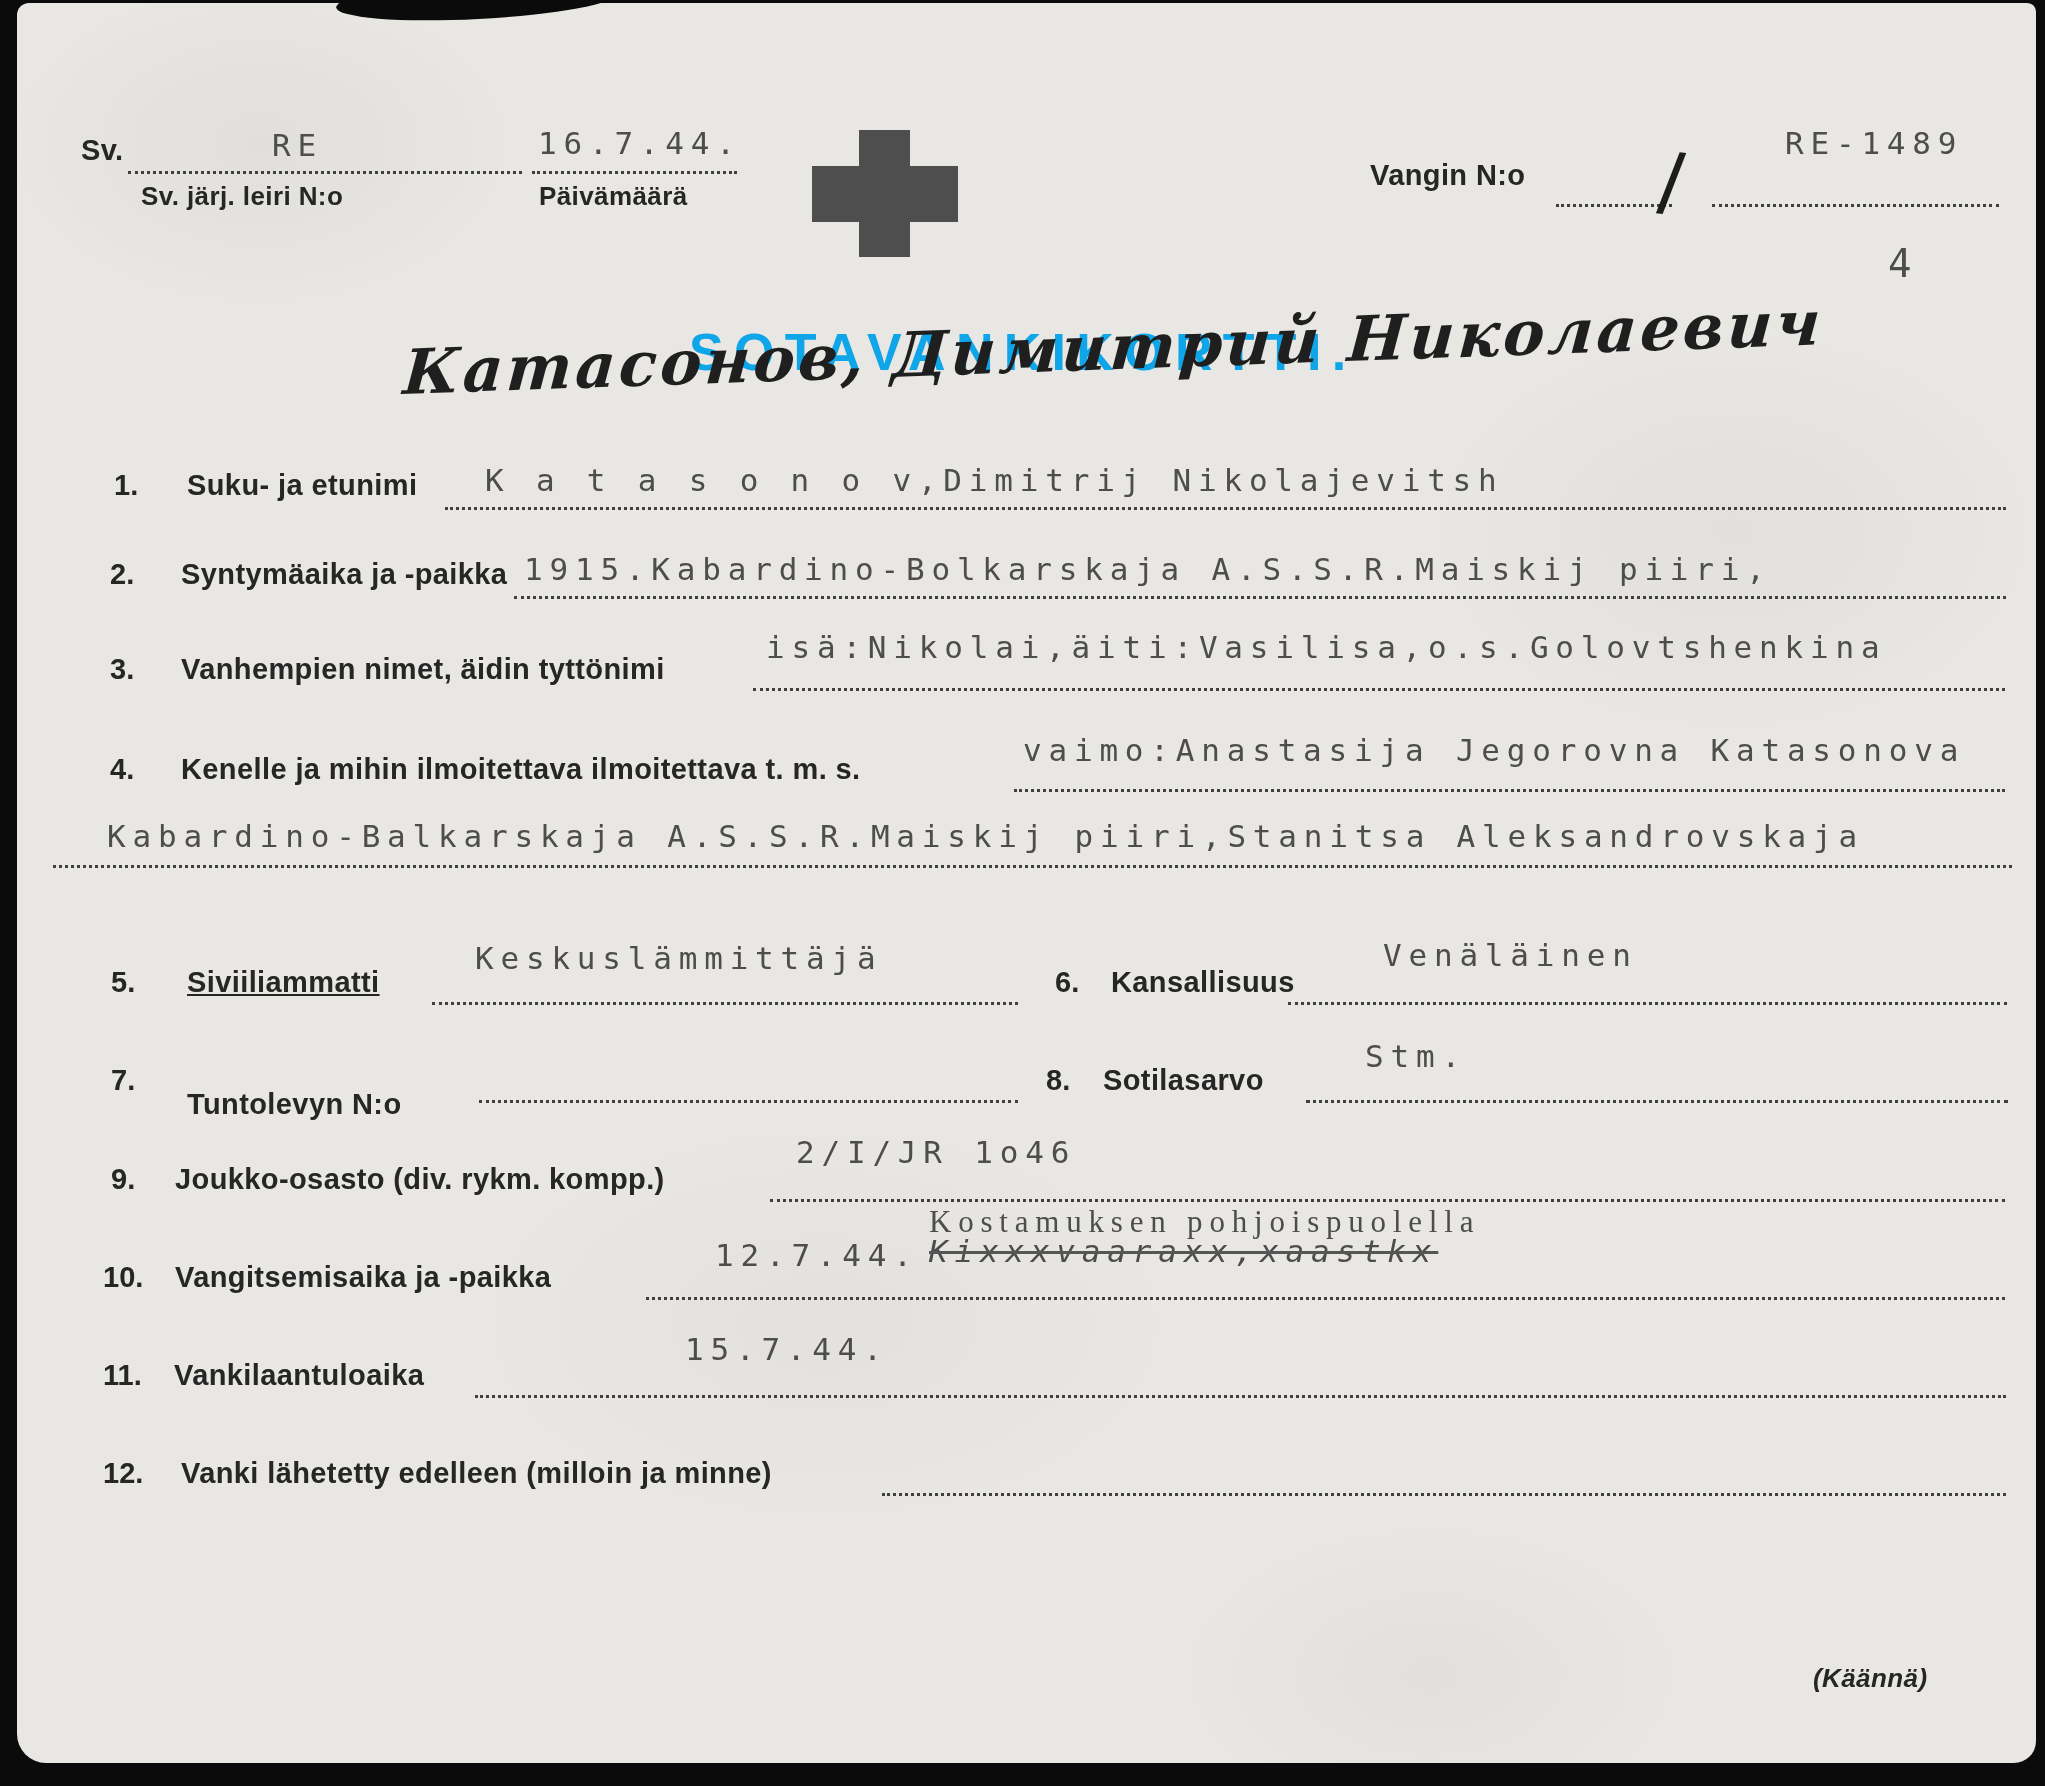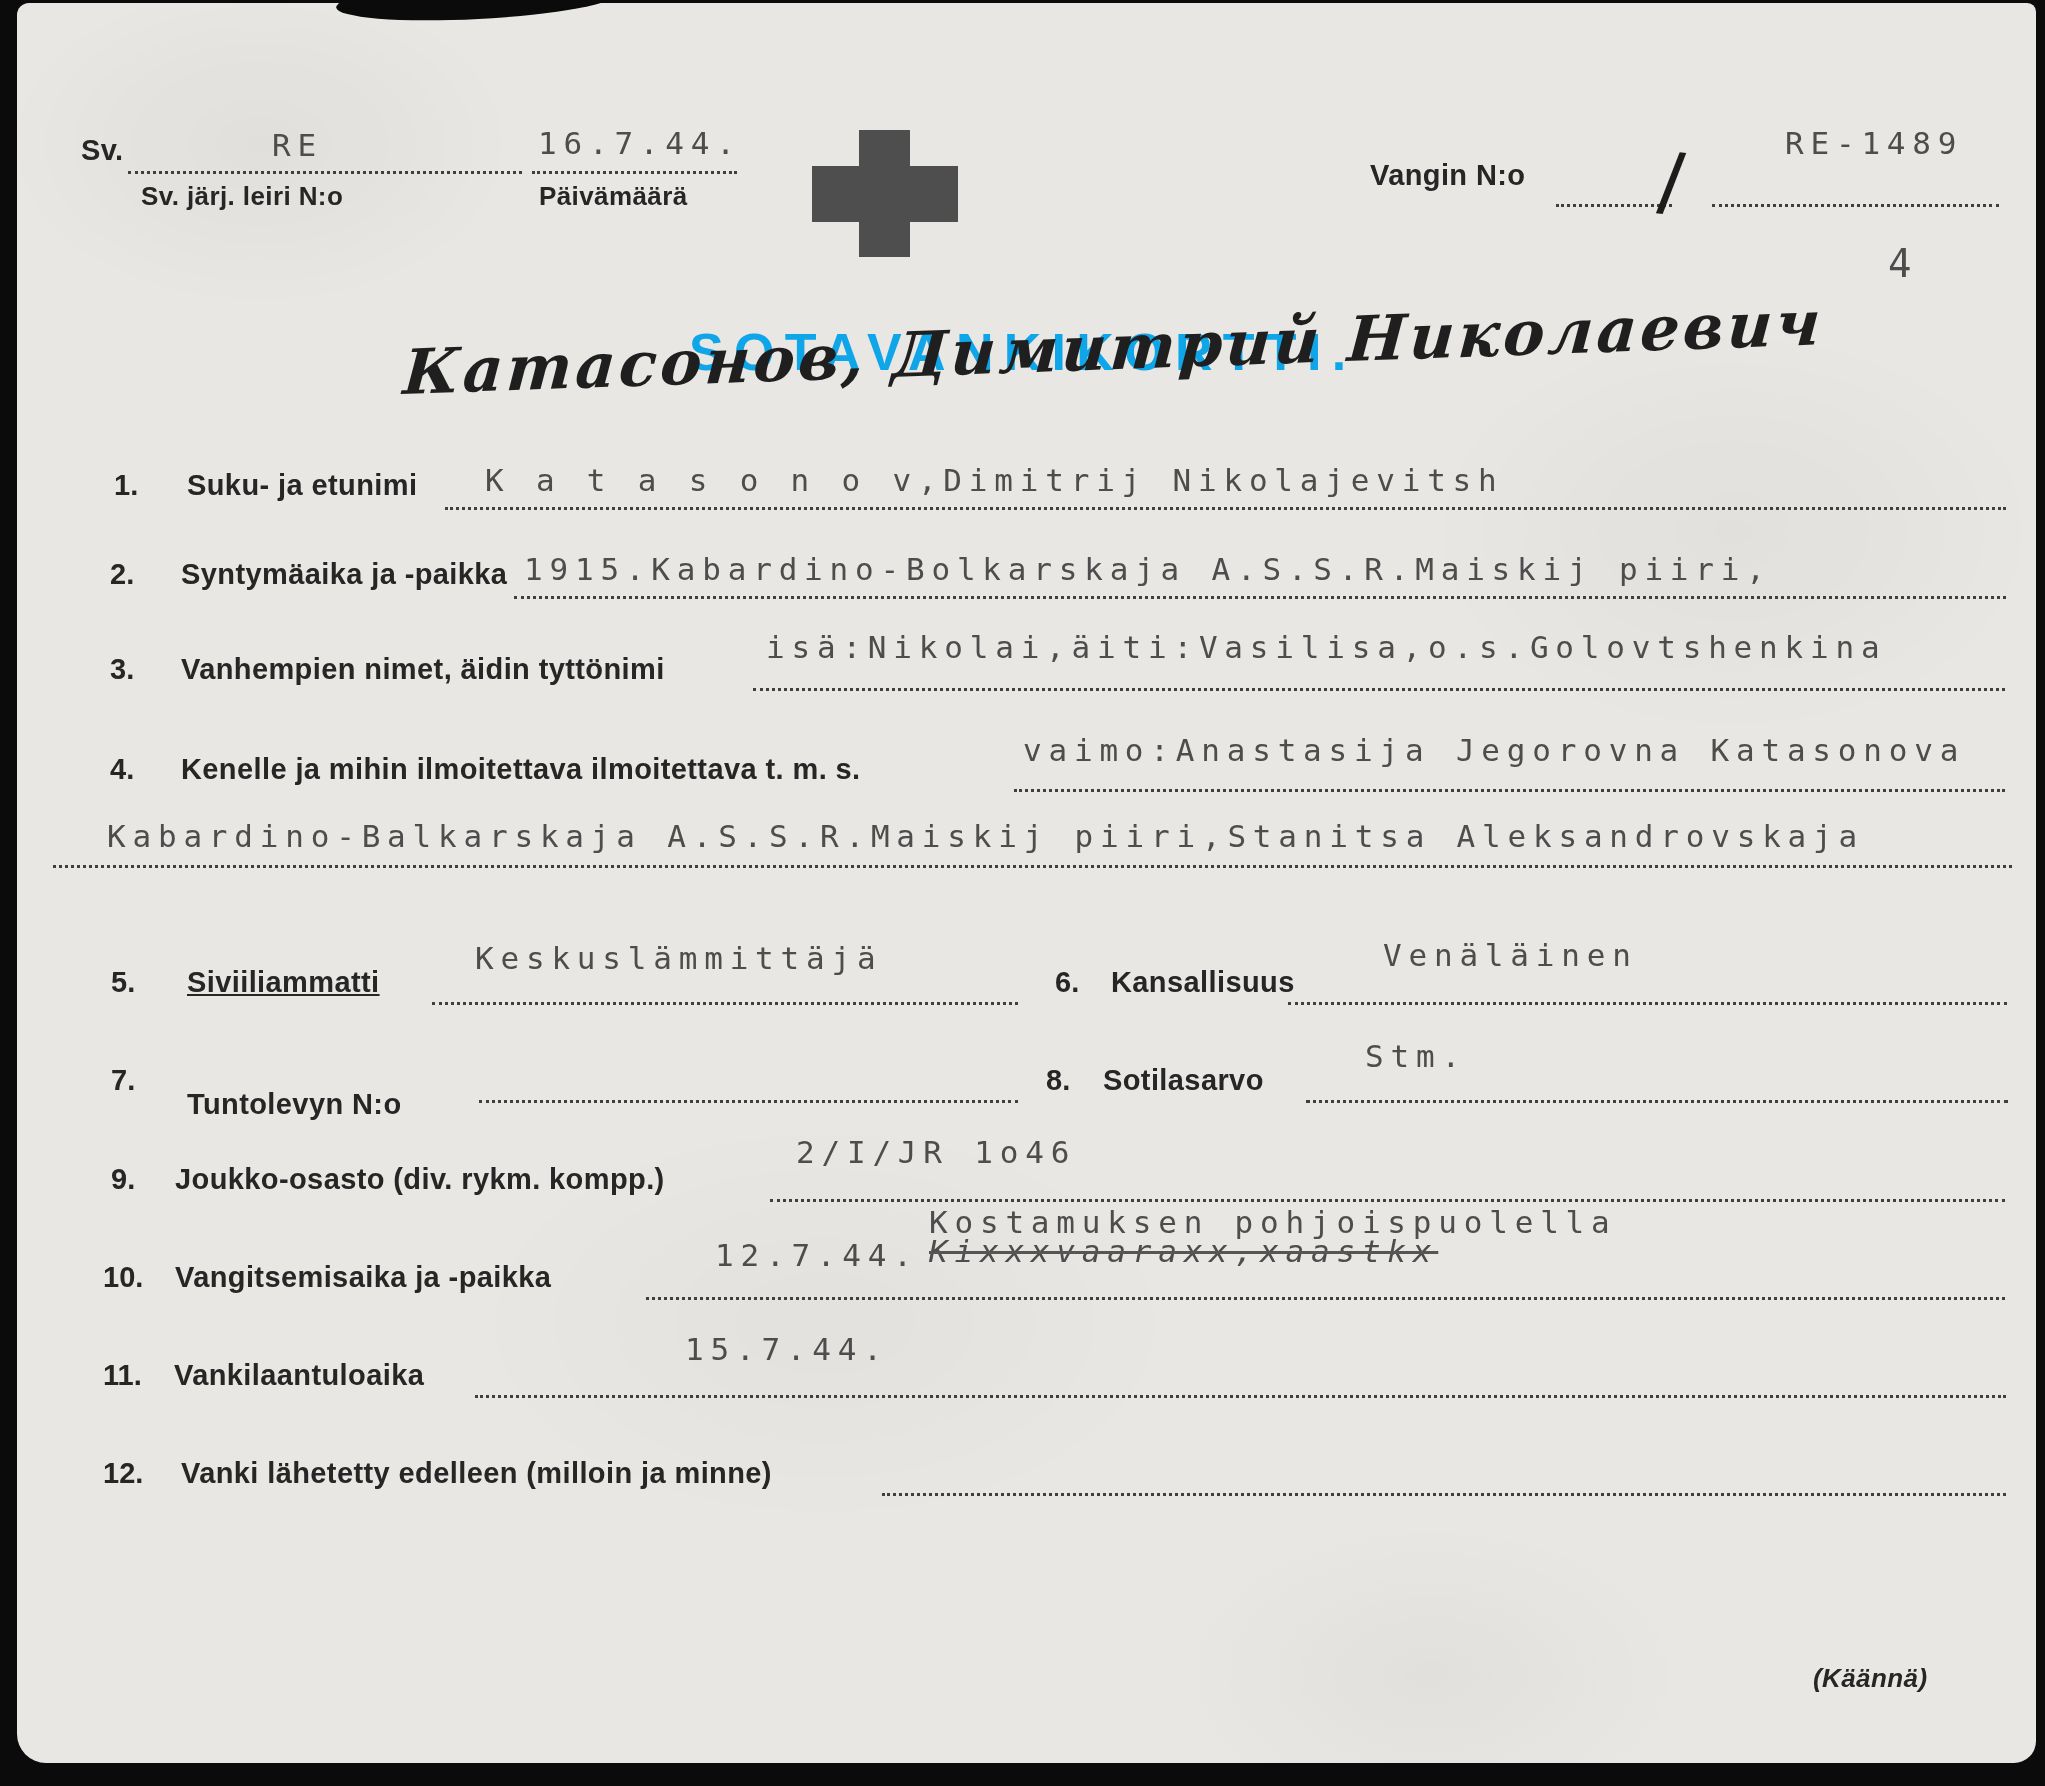--- a/index.html
+++ b/index.html
@@ -120,21 +120,21 @@
 <div class="abs typed" style="left:1365px;top:1038px;">Stm.</div>
 
 <div class="abs num" style="left:111px;top:1163px;">9.</div>
 <div class="abs lbl" style="left:175px;top:1163px;">Joukko-osasto (div. rykm. kompp.)</div>
 <div class="abs dot" style="left:770px;top:1199px;width:1235px;"></div>
 <div class="abs typed" style="left:796px;top:1134px;">2/I/JR 1o46</div>
 
 <div class="abs num" style="left:103px;top:1261px;">10.</div>
 <div class="abs lbl" style="left:175px;top:1261px;">Vangitsemisaika ja -paikka</div>
 <div class="abs dot" style="left:646px;top:1297px;width:1359px;"></div>
-<div class="abs typed" style="left:929px;top:1204px;">Kostamuksen pohjoispuolella</div>
+<div class="abs typed" style="left:929px;top:1204px;font-family:Liberation Serif, serif;">Kostamuksen pohjoispuolella</div>
 <div class="abs typed" style="left:715px;top:1237px;">12.7.44.</div>
 <div class="abs typed struck" style="left:929px;top:1233px;font-style:italic;">Kixxxvaaraxx,xaastkx</div>
 
 <div class="abs num" style="left:103px;top:1359px;">11.</div>
 <div class="abs lbl" style="left:174px;top:1359px;">Vankilaantuloaika</div>
 <div class="abs dot" style="left:475px;top:1395px;width:1531px;"></div>
 <div class="abs typed" style="left:685px;top:1331px;">15.7.44.</div>
 
 <div class="abs num" style="left:103px;top:1457px;">12.</div>
 <div class="abs lbl" style="left:181px;top:1457px;">Vanki lähetetty edelleen (milloin ja minne)</div>

